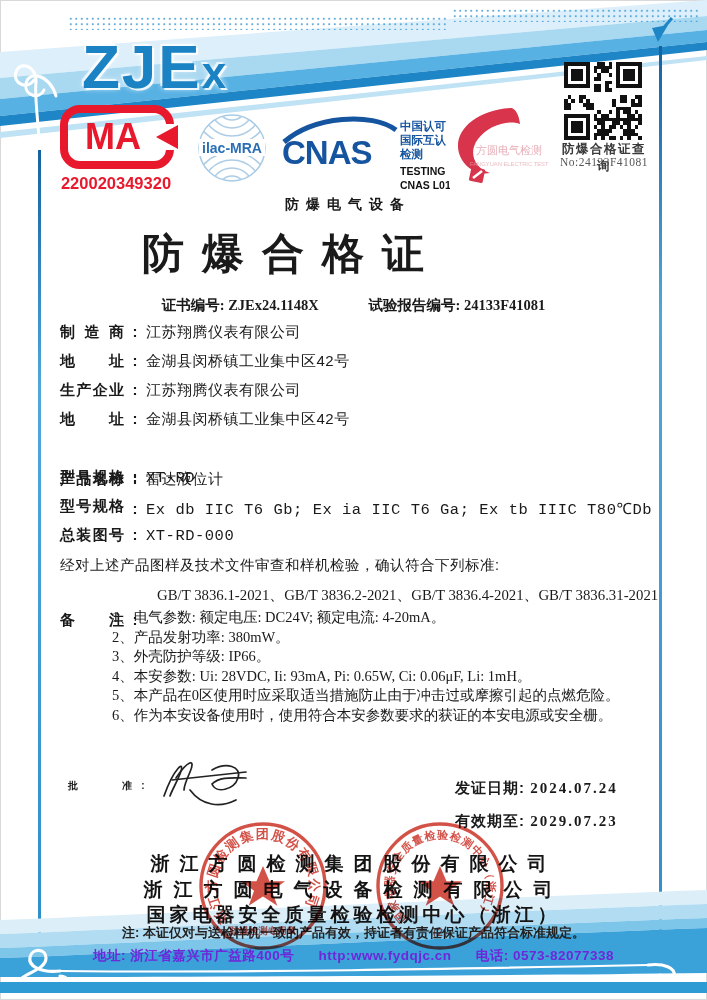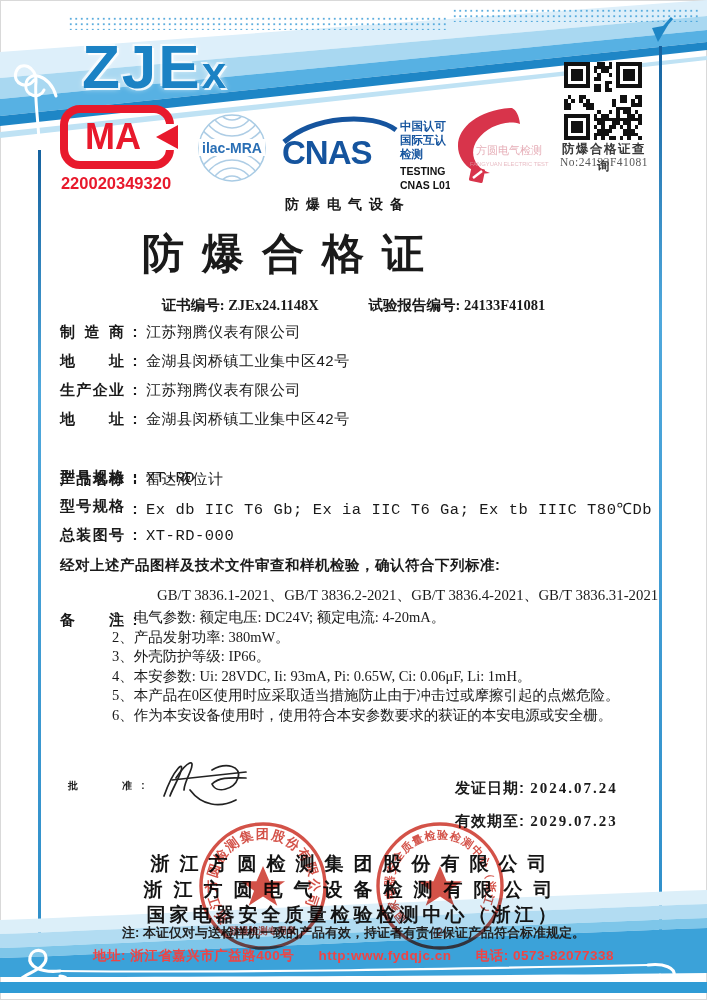--- a/index.html
+++ b/index.html
@@ -29,36 +29,36 @@
   .subtitle{width:696px;text-align:center;font-size:14px;font-weight:bold;letter-spacing:7px;}
   .maintitle{width:584px;text-align:center;font-size:42px;font-weight:bold;letter-spacing:18px;}
   .certline{width:707px;text-align:center;font-size:14.5px;font-weight:bold;font-family:"Liberation Serif",serif;}
   .certline span{margin:0 23px;}
   
   .frow{left:60px;font-size:15px;white-space:nowrap;}
   .frow .lab{display:inline-block;width:64px;font-weight:bold;text-align:justify;text-align-last:justify;vertical-align:top;}
   .frow .col{display:inline-block;width:22px;text-align:center;font-weight:bold;}
   .frow .val{letter-spacing:.5px;}
   .frow.latin .val{font-family:Liberation Mono, monospace;font-size:15.5px;}
-  .statement{left:60px;font-size:14.5px;font-weight:bold;letter-spacing:.5px;text-align:center;}
+  .statement{left:60px;font-size:14.5px;font-weight:normal;letter-spacing:.5px;text-align:center;}
   .standards{left:157px;font-size:14.8px;font-family:"Liberation Serif",serif;}
   .remlab{left:60px;font-size:15px;font-weight:bold;}
   .remlab .lab{display:inline-block;width:64px;text-align:justify;text-align-last:justify;}
   .remlab .col{display:inline-block;width:22px;text-align:center;}
   .remarks{left:112px;width:552px;font-size:14.5px;line-height:19.5px;font-family:"Liberation Serif",serif;}
   
   .approve{left:68px;font-size:10px;font-weight:bold;}
   .approve .lab{display:inline-block;width:64px;text-align:justify;text-align-last:justify;}
   .approve .col{display:inline-block;width:22px;text-align:center;}
   .dateline{left:455px;font-size:15px;font-weight:bold;letter-spacing:1px;}
   .dateline .num{font-family:"Liberation Serif",serif;letter-spacing:2px;}
   
   .issuer{width:707px;text-align:center;font-weight:bold;font-size:19px;color:#141414;}
   .note{width:707px;text-align:center;font-size:13px;font-weight:bold;color:#222;}
-  .footerline{width:707px;text-align:center;font-size:13.5px;font-weight:bold;color:#ef4444;letter-spacing:.5px;}
+  .footerline{width:707px;text-align:center;font-size:13.5px;font-weight:bold;color:#6d28d9;letter-spacing:.5px;}
   .footerline span{margin:0 10px;}
   .sealwrap{mix-blend-mode:multiply;opacity:.85;}
   .qrcaption{left:556px;width:96px;text-align:center;font-size:12.5px;font-weight:bold;color:#3a3a3a;letter-spacing:1.5px;}
   .qrno{left:556px;width:96px;text-align:center;font-size:11.5px;color:#555;font-family:"Liberation Serif",serif;letter-spacing:.5px;}
 </style>
 </head>
 <body>
 
 <div class="page">
 

